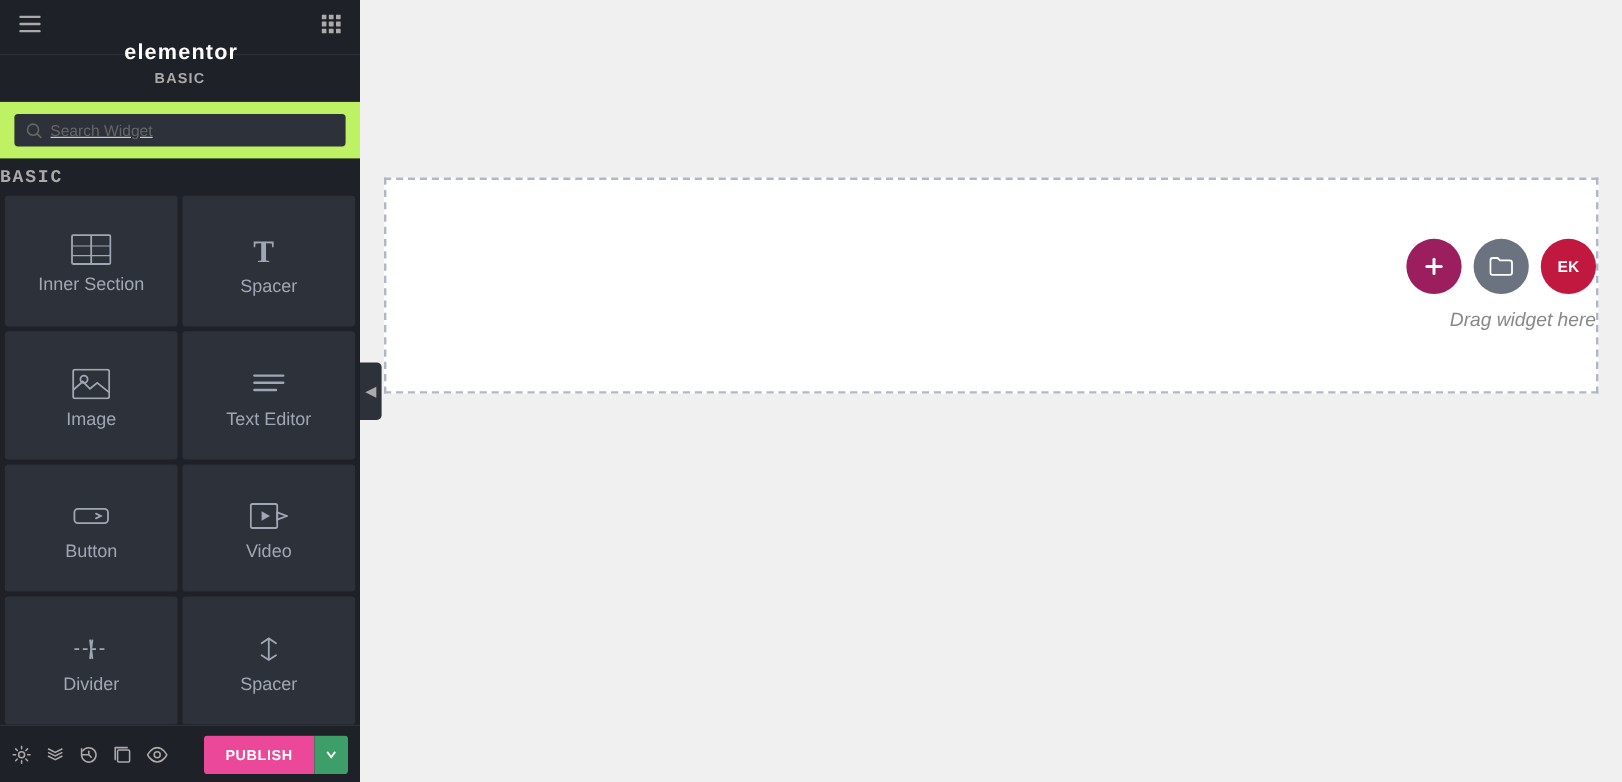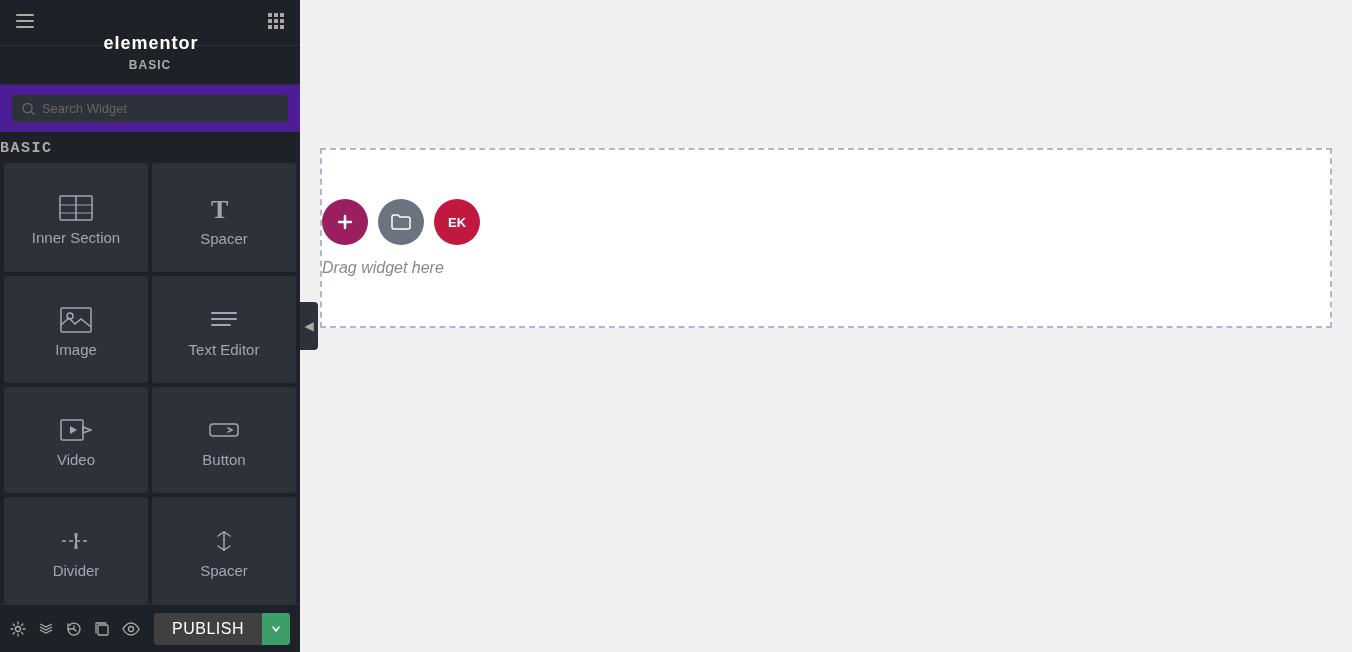--- a/index.html
+++ b/index.html
@@ -64,21 +64,22 @@
       bottom: 0;
       left: 0;
       right: 0;
       height: 2px;
       background: #00b8d4;
     }
 
     
     .sidebar-search {
       padding: 10px 12px;
-      background: #4c1d95;
+      background: #bef264;
+      text-decoration: underline;
     }
     .search-wrap {
       display: flex;
       align-items: center;
       background: #2d3139;
       border-radius: 3px;
       padding: 6px 10px;
       gap: 7px;
     }
     .search-wrap input {
@@ -153,24 +154,24 @@
     }
     .publish-btn {
       margin-left: auto;
       display: flex;
       align-items: center;
       border-radius: 3px;
       overflow: hidden;
       height: 32px;
     }
     .publish-main {
-      background: #404040;
+      background: #ec4899;
       color: #fff;
-      font-size: 16px;
-      font-weight: 400;
+      font-size: 12px;
+      font-weight: 700;
       padding: 0 18px;
       height: 100%;
       display: flex;
       align-items: center;
       cursor: pointer;
       letter-spacing: 0.5px;
       border: none;
     }
     .publish-arrow {
       background: #3d9e6a;
@@ -214,21 +215,21 @@
     .drop-zone {
       position: absolute;
       top: 148px;
       left: 20px;
       right: 20px;
       height: 180px;
       border: 2px dashed #b0b8c8;
       background: #fff;
       display: flex;
       flex-direction: column;
-      align-items: flex-start;
+      align-items: flex-end;
       justify-content: center;
       gap: 14px;
     }
     .drop-zone-buttons {
       display: flex;
       gap: 10px;
     }
     .drop-btn {
       width: 46px;
       height: 46px;
@@ -340,36 +341,36 @@
           <line x1="4" y1="12" x2="28" y2="12" stroke="#a0a7b4" stroke-width="2" stroke-linecap="round"></line>
           <line x1="4" y1="18" x2="22" y2="18" stroke="#a0a7b4" stroke-width="2" stroke-linecap="round"></line>
         </svg>
       </div>
       <div class="widget-label">Text Editor</div>
     </div>
 
     <div class="widget-item">
       <div class="widget-icon svg-icon">
         <svg width="32" height="26" viewBox="0 0 32 26" fill="none">
+          <rect x="2" y="7" width="28" height="12" rx="3" stroke="#a0a7b4" stroke-width="1.5"></rect>
+          <polyline points="20,11 24,13 20,15" stroke="#a0a7b4" stroke-width="1.5" fill="none" stroke-linecap="round"></polyline>
+        </svg>
+      </div>
+      <div class="widget-label">Button</div>
+    </div>
+
+    <div class="widget-item">
+      <div class="widget-icon svg-icon">
+        <svg width="32" height="26" viewBox="0 0 32 26" fill="none">
           <rect x="1" y="3" width="22" height="20" rx="1.5" stroke="#a0a7b4" stroke-width="1.5"></rect>
           <polygon points="23,10 31,13 23,16" stroke="#a0a7b4" stroke-width="1.5" fill="none"></polygon>
           <polygon points="10,9 10,17 17,13" fill="#a0a7b4"></polygon>
         </svg>
       </div>
       <div class="widget-label">Video</div>
-    </div>
-
-    <div class="widget-item">
-      <div class="widget-icon svg-icon">
-        <svg width="32" height="26" viewBox="0 0 32 26" fill="none">
-          <rect x="2" y="7" width="28" height="12" rx="3" stroke="#a0a7b4" stroke-width="1.5"></rect>
-          <polyline points="20,11 24,13 20,15" stroke="#a0a7b4" stroke-width="1.5" fill="none" stroke-linecap="round"></polyline>
-        </svg>
-      </div>
-      <div class="widget-label">Button</div>
     </div>
 
     <div class="widget-item">
       <div class="widget-icon svg-icon">
         <svg width="32" height="26" viewBox="0 0 32 26" fill="none">
           <line x1="2" y1="13" x2="30" y2="13" stroke="#a0a7b4" stroke-width="1.5" stroke-dasharray="4,3"></line>
           <polyline points="15,5 16,13 17,5" stroke="#a0a7b4" stroke-width="1.5" fill="none"></polyline>
           <polyline points="15,21 16,13 17,21" stroke="#a0a7b4" stroke-width="1.5" fill="none"></polyline>
         </svg>
       </div>

